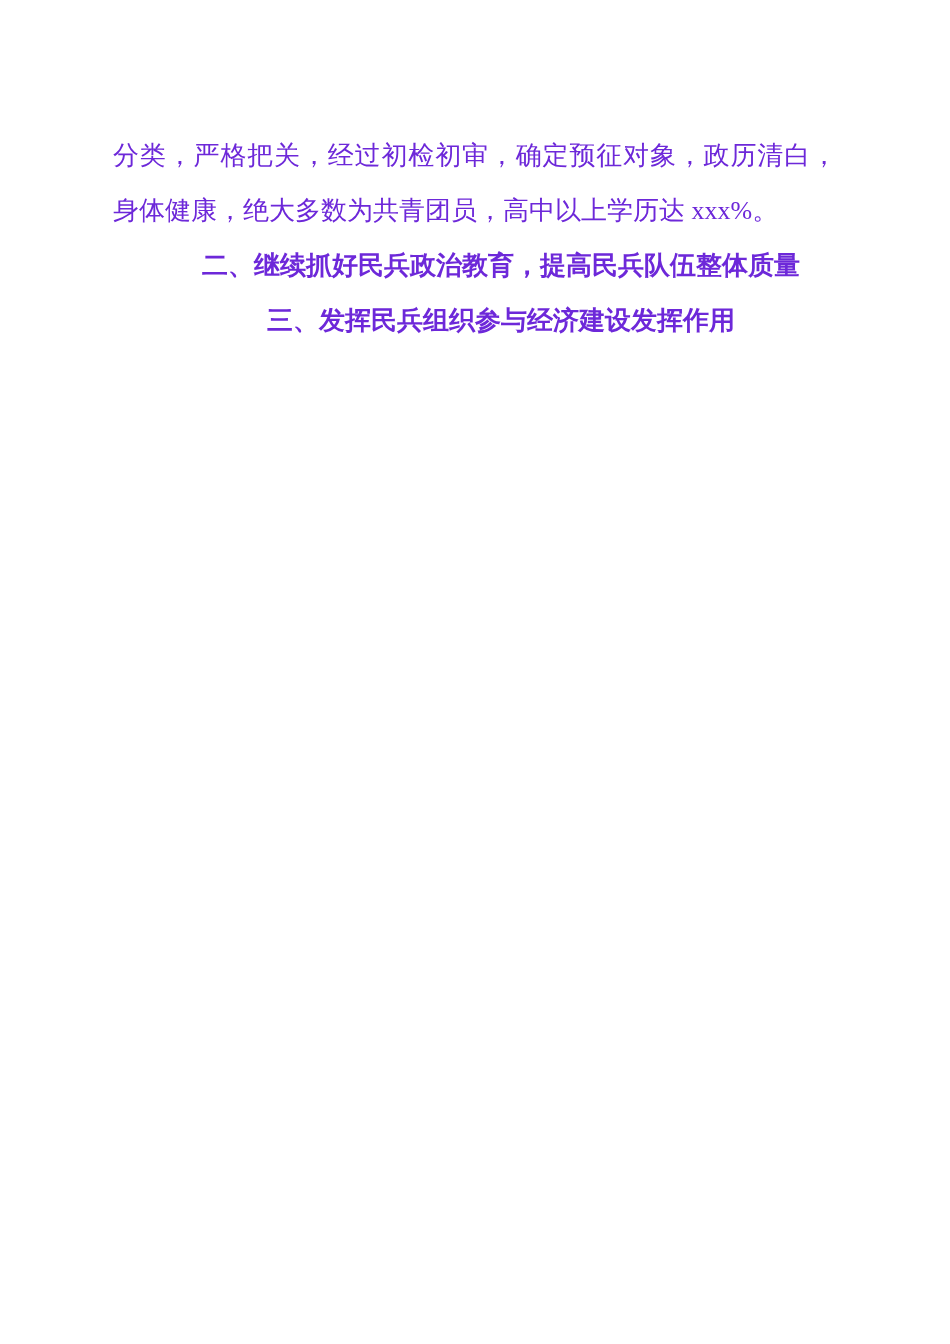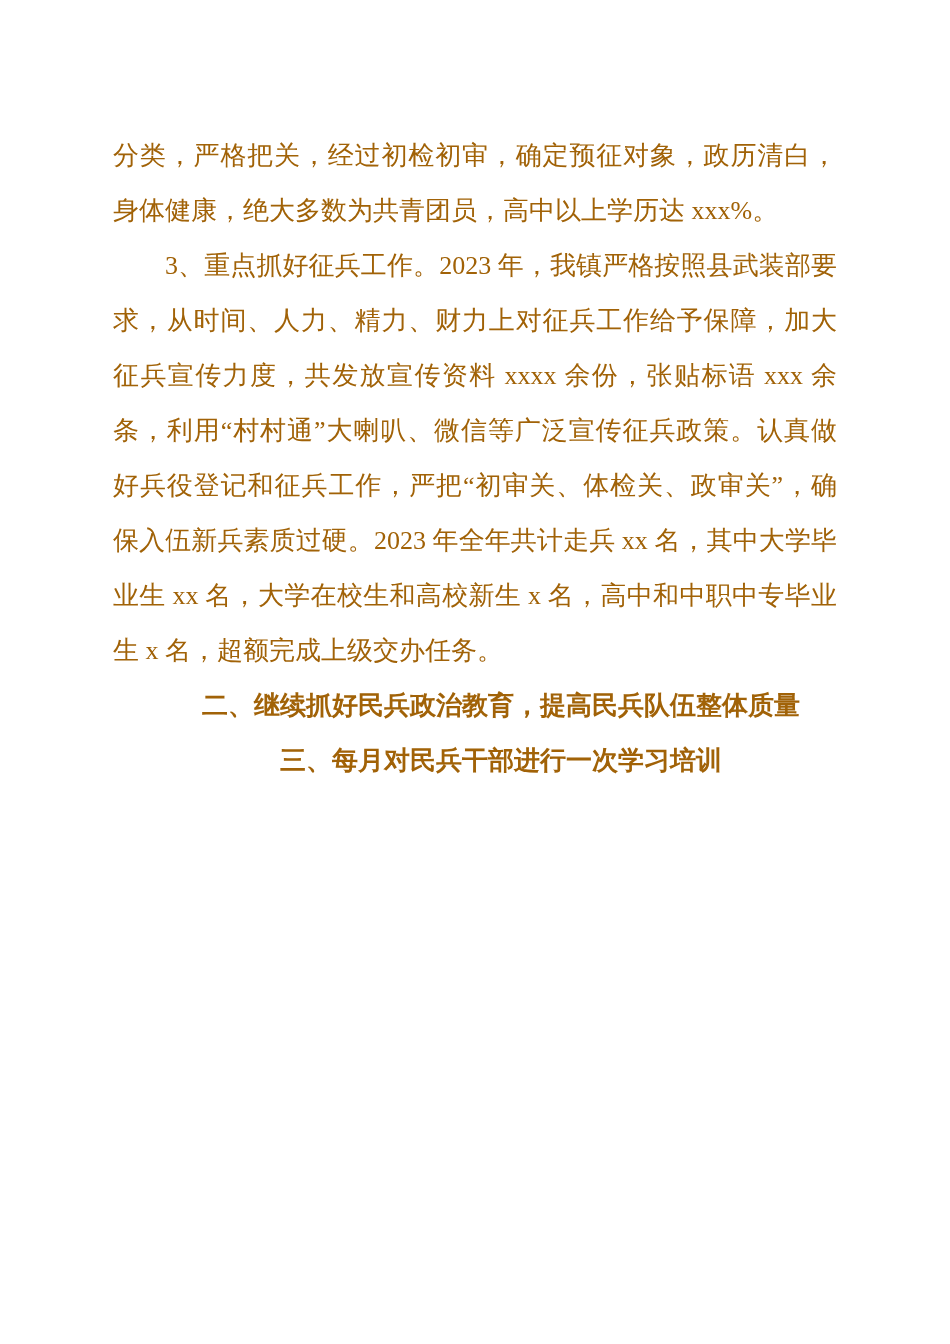--- a/index.html
+++ b/index.html
@@ -11,21 +11,21 @@
     width: 950px;
     height: 1344px;
     overflow: hidden;
   }
   .page {
     box-sizing: border-box;
     width: 950px;
     height: 1108px;
     padding: 128px 113px 40px 113px;
     background: #ffffff;
-    color: #a16207;
+    color: #6d28d9;
     font-family: "Liberation Serif", "DejaVu Serif", serif;
     font-size: 26px;
     line-height: 55px;
     text-align: justify;
   }
   .para {
     margin: 0;
     text-indent: 2em;
   }
   .para-continuation {
@@ -38,16 +38,15 @@
     font-weight: bold;
     font-family: "Liberation Sans", "DejaVu Sans", sans-serif;
     text-align: center;
   }
 </style>
 </head>
 <body>
 
 <div class="page">
   <p class="para-continuation">分类，严格把关，经过初检初审，确定预征对象，政历清白，身体健康，绝大多数为共青团员，高中以上学历达 xxx%。</p>
-  <p class="para">3、重点抓好征兵工作。2023 年，我镇严格按照县武装部要求，从时间、人力、精力、财力上对征兵工作给予保障，加大征兵宣传力度，共发放宣传资料 xxxx 余份，张贴标语 xxx 余条，利用“村村通”大喇叭、微信等广泛宣传征兵政策。认真做好兵役登记和征兵工作，严把“初审关、体检关、政审关”，确保入伍新兵素质过硬。2023 年全年共计走兵 xx 名，其中大学毕业生 xx 名，大学在校生和高校新生 x 名，高中和中职中专毕业生 x 名，超额完成上级交办任务。</p>
   <p class="heading">二、继续抓好民兵政治教育，提高民兵队伍整体质量</p>
-  <p class="heading">三、每月对民兵干部进行一次学习培训</p>
+  <p class="heading">三、发挥民兵组织参与经济建设发挥作用</p>
 </div>
 
 </body></html>

